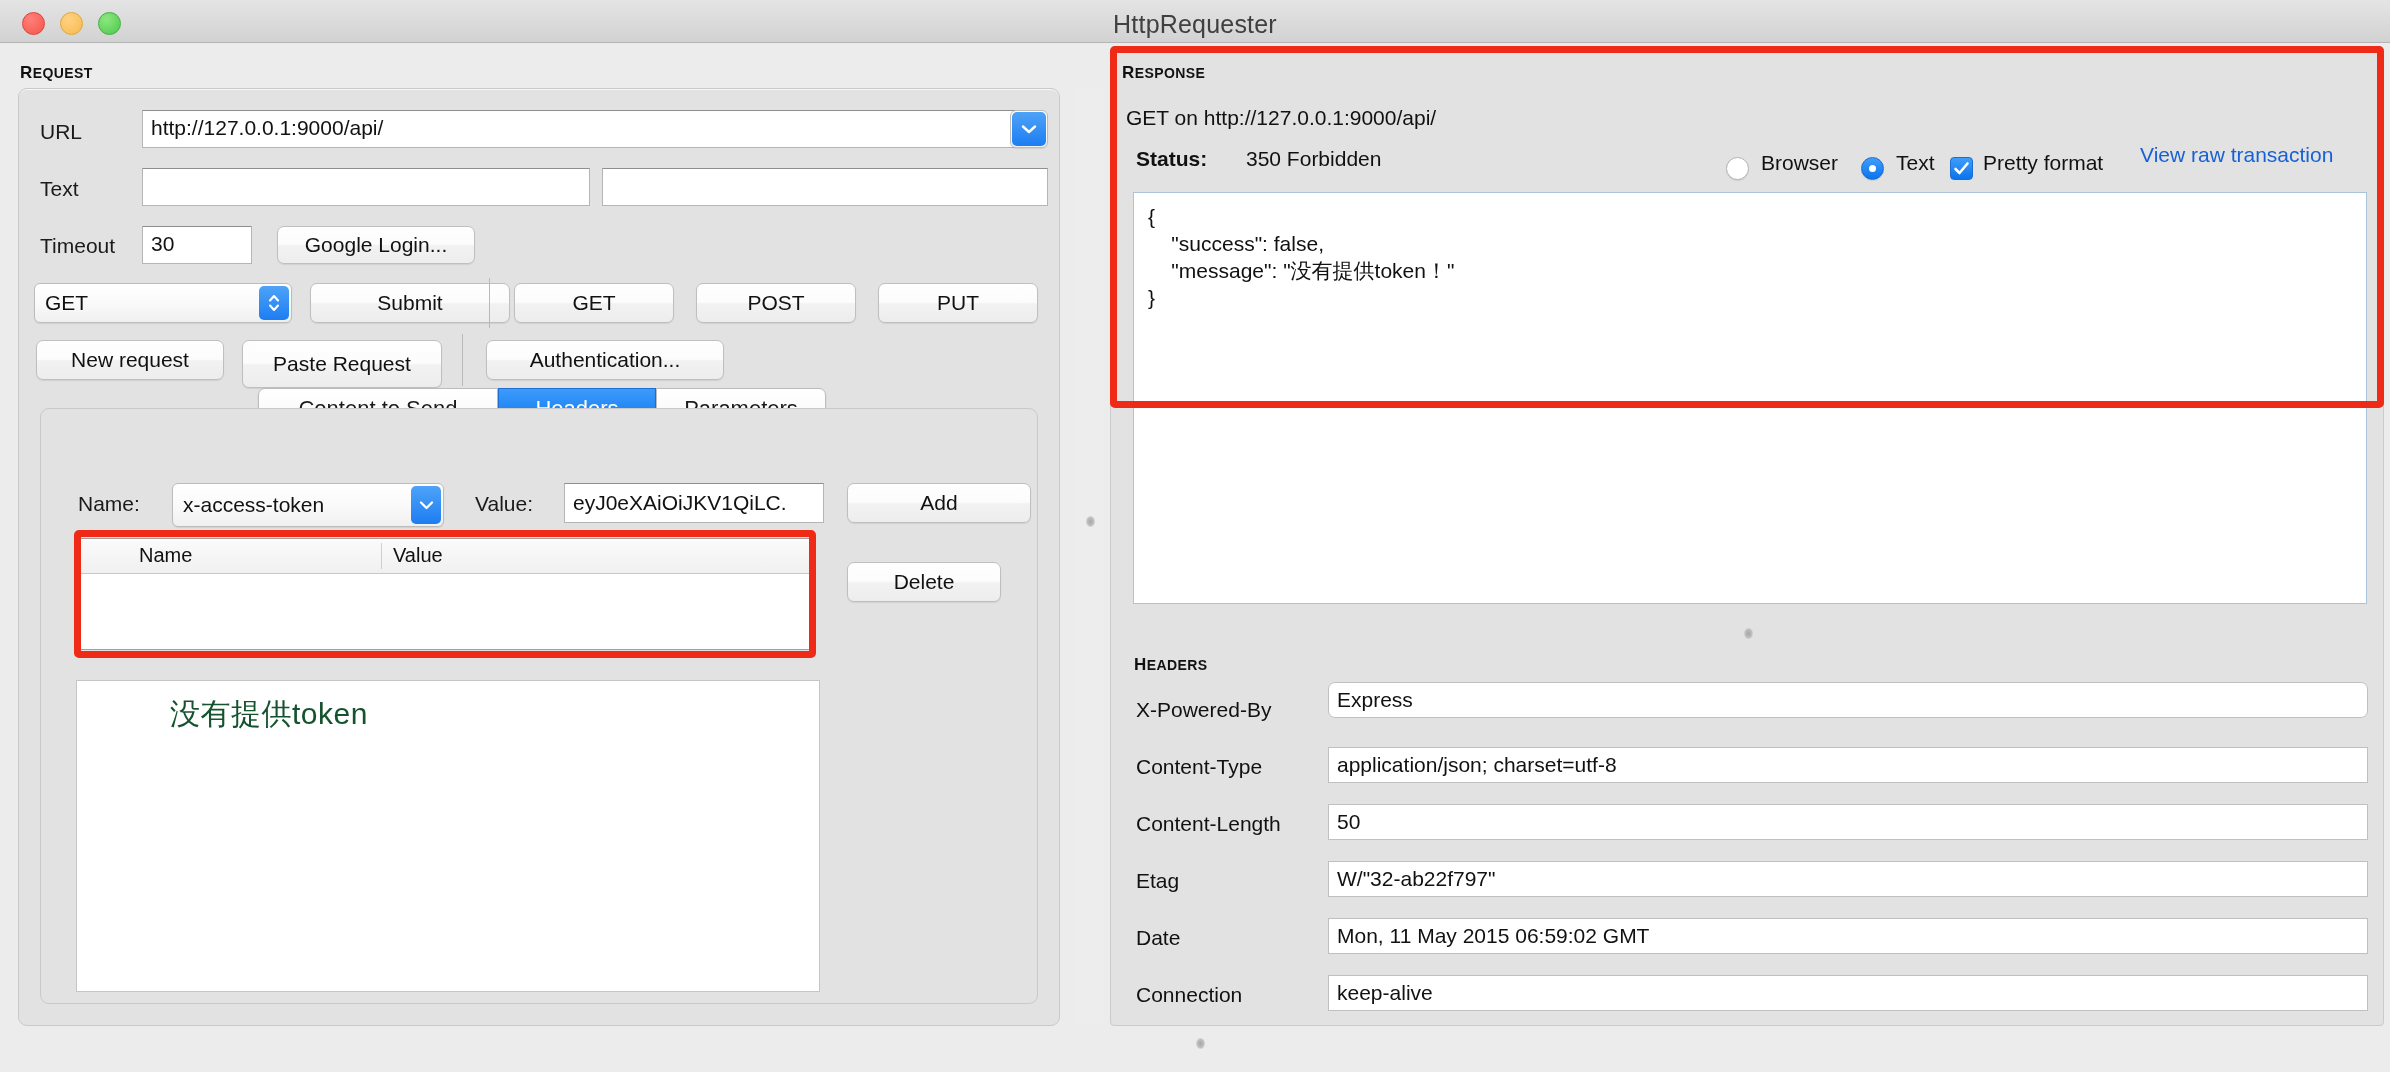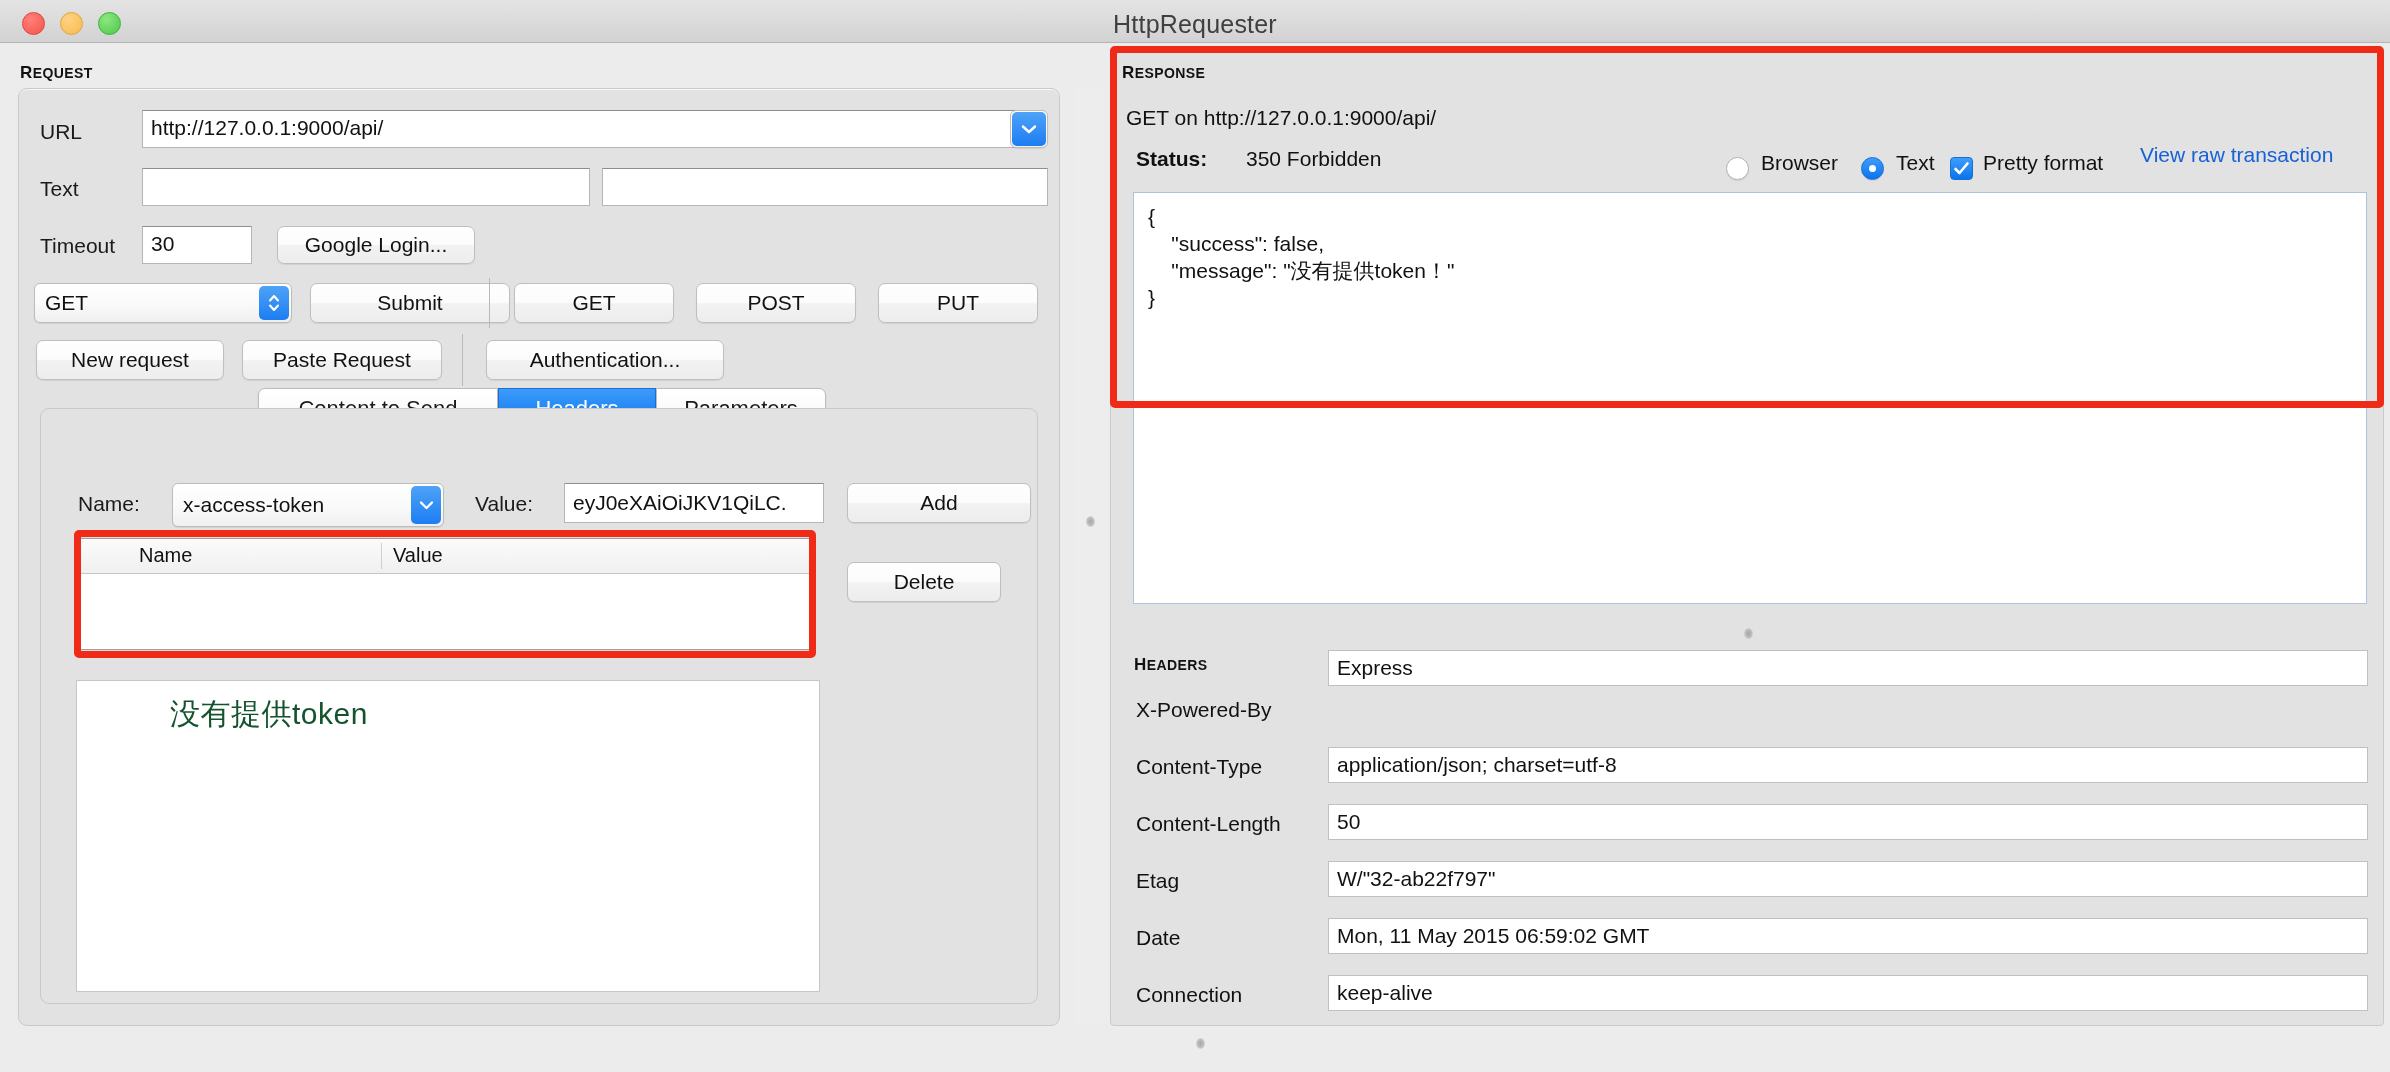--- a/index.html
+++ b/index.html
@@ -225,21 +225,21 @@
       </svg>
     </div>
   </div>
   <div class="btn" style="left:310px;top:283px;width:200px;height:40px;">Submit</div>
   <div class="divider-v" style="left:489px;top:278px;height:50px;"></div>
   <div class="btn" style="left:514px;top:283px;width:160px;height:40px;">GET</div>
   <div class="btn" style="left:696px;top:283px;width:160px;height:40px;">POST</div>
   <div class="btn" style="left:878px;top:283px;width:160px;height:40px;">PUT</div>
 
   <div class="btn" style="left:36px;top:340px;width:188px;height:40px;">New request</div>
-  <div class="btn" style="left:242px;top:340px;width:200px;height:40px;text-align:center;">Paste Request</div>
+  <div class="btn" style="left:242px;top:340px;width:200px;height:48px;text-align:center;">Paste Request</div>
   <div class="divider-v" style="left:462px;top:334px;height:52px;"></div>
   <div class="btn" style="left:486px;top:340px;width:238px;height:40px;">Authentication...</div>
 
   <div class="tabbar">
     <div class="tab first" style="left:258px;top:388px;width:240px;">
       <span>Content to Send</span>
     </div>
     <div class="tab sel" style="left:498px;top:388px;width:158px;">
       <span>Headers</span>
     </div>
@@ -309,21 +309,21 @@
 }</pre>
   </div>
 
   <div class="redbox" style="left:1110px;top:46px;width:1274px;height:362px;"></div>
 
   <div class="dimple" style="left:1744px;top:628px;"></div>
 
   <div id="headers-cap" class="section-cap">Headers</div>
 
   <div class="hdr-row-label" style="left:1136px;top:698px;">X-Powered-By</div>
-  <div class="hdr-row-value" style="top:650px;">Express</div>
+  <div class="hdr-row-value" style="top:682px;border-radius:7px;">Express</div>
 
   <div class="hdr-row-label" style="left:1136px;top:755px;">Content-Type</div>
   <div class="hdr-row-value" style="top:747px;">application/json; charset=utf-8</div>
 
   <div class="hdr-row-label" style="left:1136px;top:812px;">Content-Length</div>
   <div class="hdr-row-value" style="top:804px;">50</div>
 
   <div class="hdr-row-label" style="left:1136px;top:869px;">Etag</div>
   <div class="hdr-row-value" style="top:861px;">W/"32-ab22f797"</div>
 

